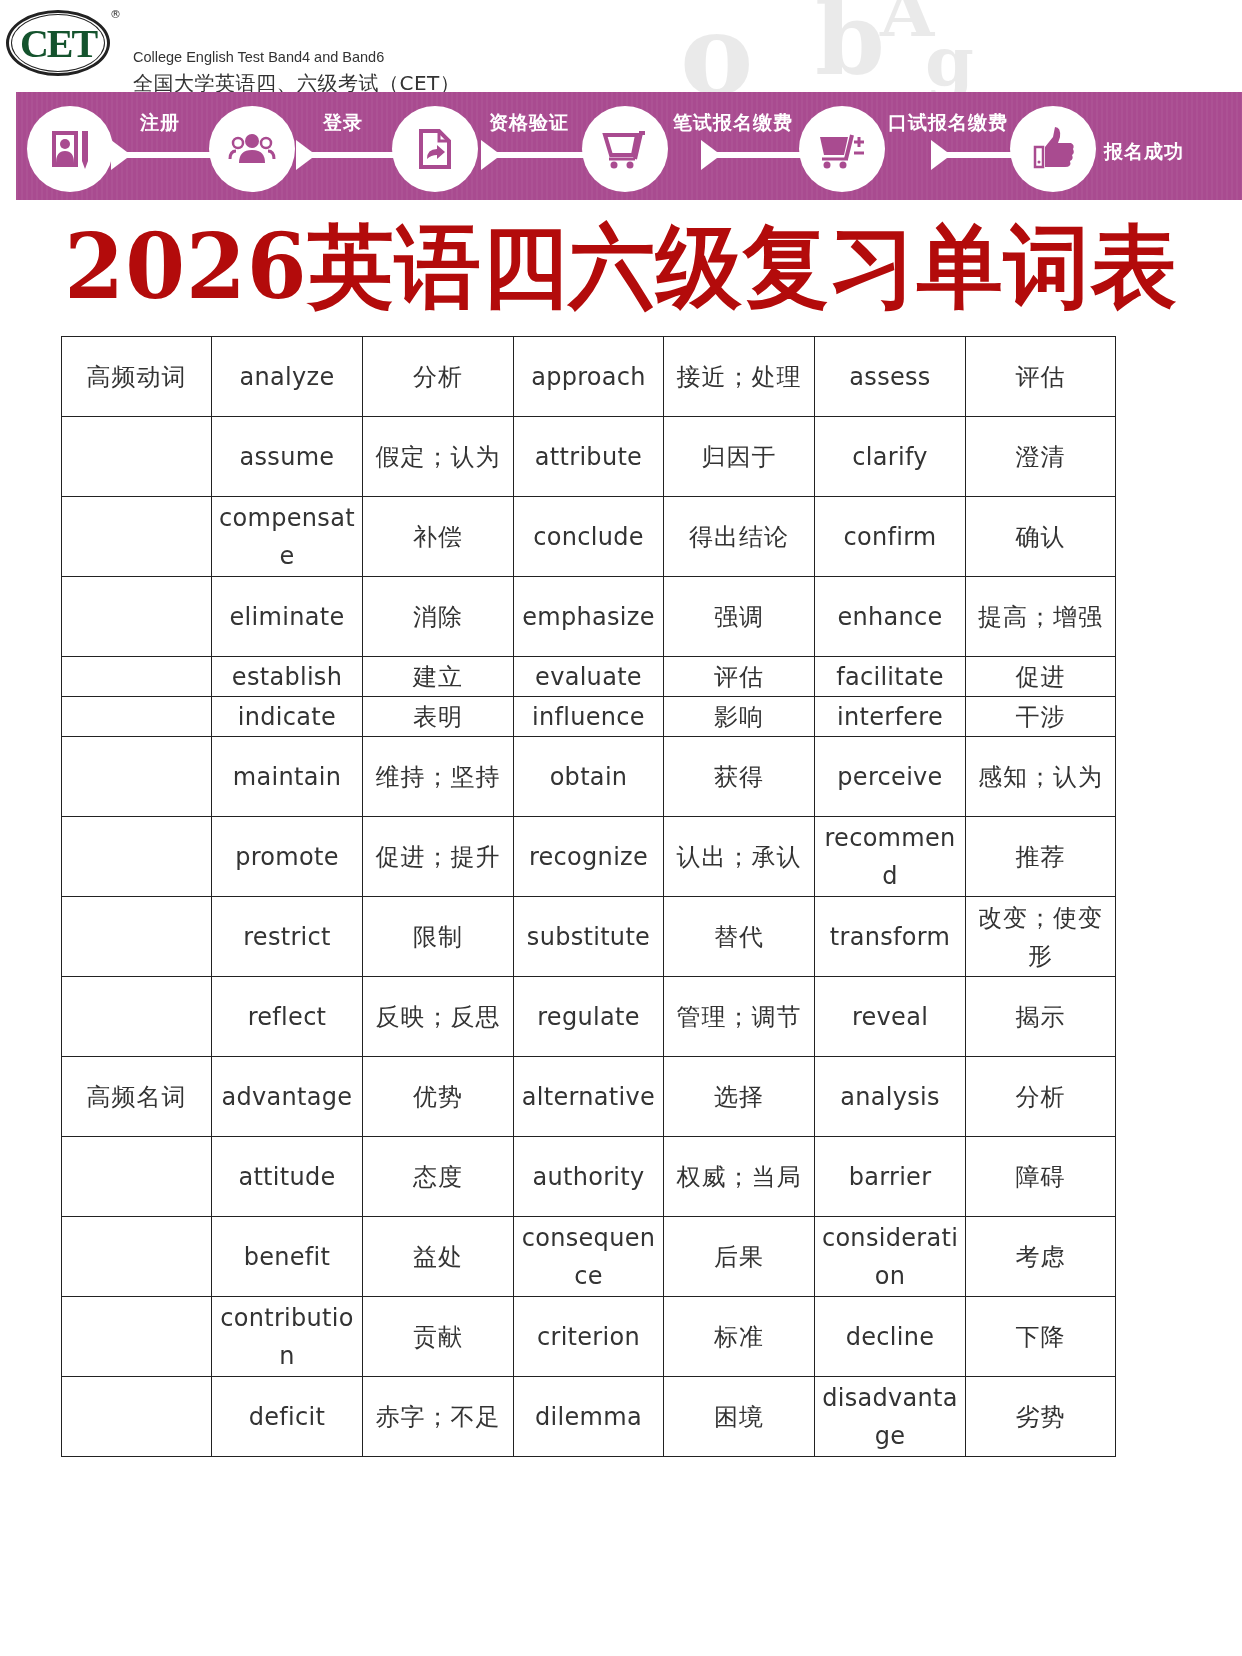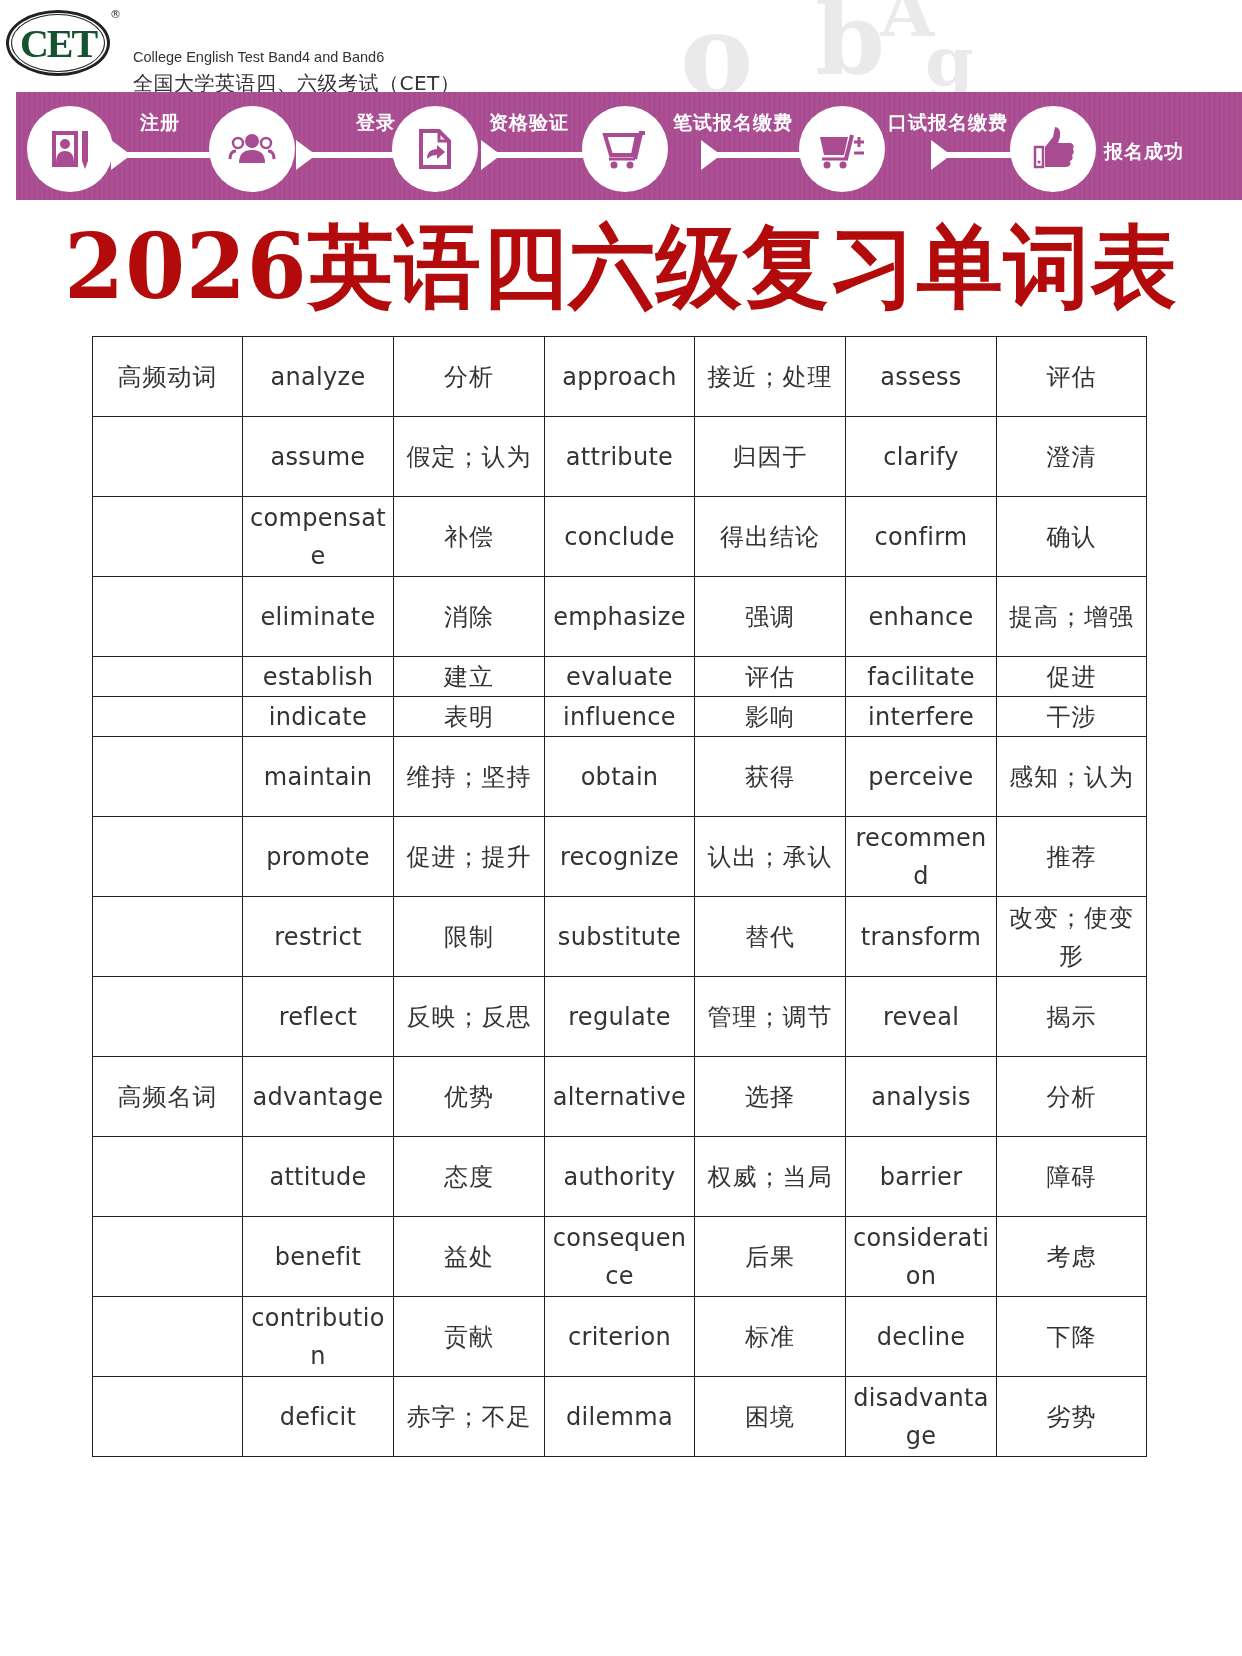--- a/index.html
+++ b/index.html
@@ -26,21 +26,21 @@
   .step-arrow { position: absolute; top: 48px; width: 0; height: 0; border-top: 15px solid transparent; border-bottom: 15px solid transparent; border-left: 20px solid #fff; }
   .step-circle { position: absolute; top: 14px; width: 86px; height: 86px; border-radius: 50%; background: #fff; display: flex; align-items: center; justify-content: center; }
   .step-circle svg { width: 52px; height: 52px; }
   .step-label { position: absolute; color: #fff; font-size: 19px; font-weight: bold; letter-spacing: 1px; white-space: nowrap; }
 
   
   .title { position: absolute; left: 0; top: 218px; width: 1242px; text-align: center;
     font-family: "DejaVu Serif", "Liberation Serif", serif; font-weight: bold; font-size: 86px; color: #b30b0b; line-height: 96px; letter-spacing: 1px; transform: scaleY(1.05); }
 
   
-  .vocab-table { position: absolute; left: 61px; top: 336px; border-collapse: collapse; table-layout: fixed; margin-left: 31px; }
+  .vocab-table { position: absolute; left: 61px; top: 336px; border-collapse: collapse; table-layout: fixed; }
   .vocab-table td { border: 1.5px solid #222; text-align: center; vertical-align: middle; padding: 0 4px; color: #333;
     font-size: 25px; line-height: 38px; word-break: break-all; overflow: hidden; }
   .vocab-table td.en { font-family: "DejaVu Sans", sans-serif; font-size: 24px; letter-spacing: 0.3px; }
   .vocab-table td.cn { font-size: 24px; letter-spacing: 1px; }
   .vocab-table td.cat { font-size: 24px; letter-spacing: 1px; }
   .vocab-table tr { height: 80px; }
   .vocab-table tr.short { height: 40px; }
   .vocab-table tr.short td { line-height: 36px; }
 </style>
 </head>
@@ -91,21 +91,21 @@
   <div class="step-circle" style="left:193px;">
     <svg viewBox="0 0 52 52">
       <circle cx="26" cy="18" r="7" fill="#a94b90"></circle>
       <path d="M13 40 Q13 27 26 27 Q39 27 39 40 Z" fill="#a94b90"></path>
       <circle cx="12" cy="20" r="5" fill="none" stroke="#a94b90" stroke-width="2.5"></circle>
       <circle cx="40" cy="20" r="5" fill="none" stroke="#a94b90" stroke-width="2.5"></circle>
       <path d="M4 36 Q4 28 10 28" fill="none" stroke="#a94b90" stroke-width="3"></path>
       <path d="M48 36 Q48 28 42 28" fill="none" stroke="#a94b90" stroke-width="3"></path>
     </svg>
   </div>
-  <div class="step-label" style="left:307px;top:18px;margin-left:33px;">登录</div>
+  <div class="step-label" style="left:307px;top:18px;">登录</div>
 
   <div class="step-circle" style="left:376px;">
     <svg viewBox="0 0 52 52">
       <path d="M12 8 H30 L40 18 V44 H12 Z" fill="none" stroke="#a94b90" stroke-width="4"></path>
       <path d="M30 8 V18 H40" fill="none" stroke="#a94b90" stroke-width="3"></path>
       <path d="M18 36 Q18 26 28 26 V22 L36 29 L28 36 V32 Q22 32 18 36 Z" fill="#a94b90"></path>
     </svg>
   </div>
   <div class="step-label" style="left:473px;top:18px;">资格验证</div>
 

